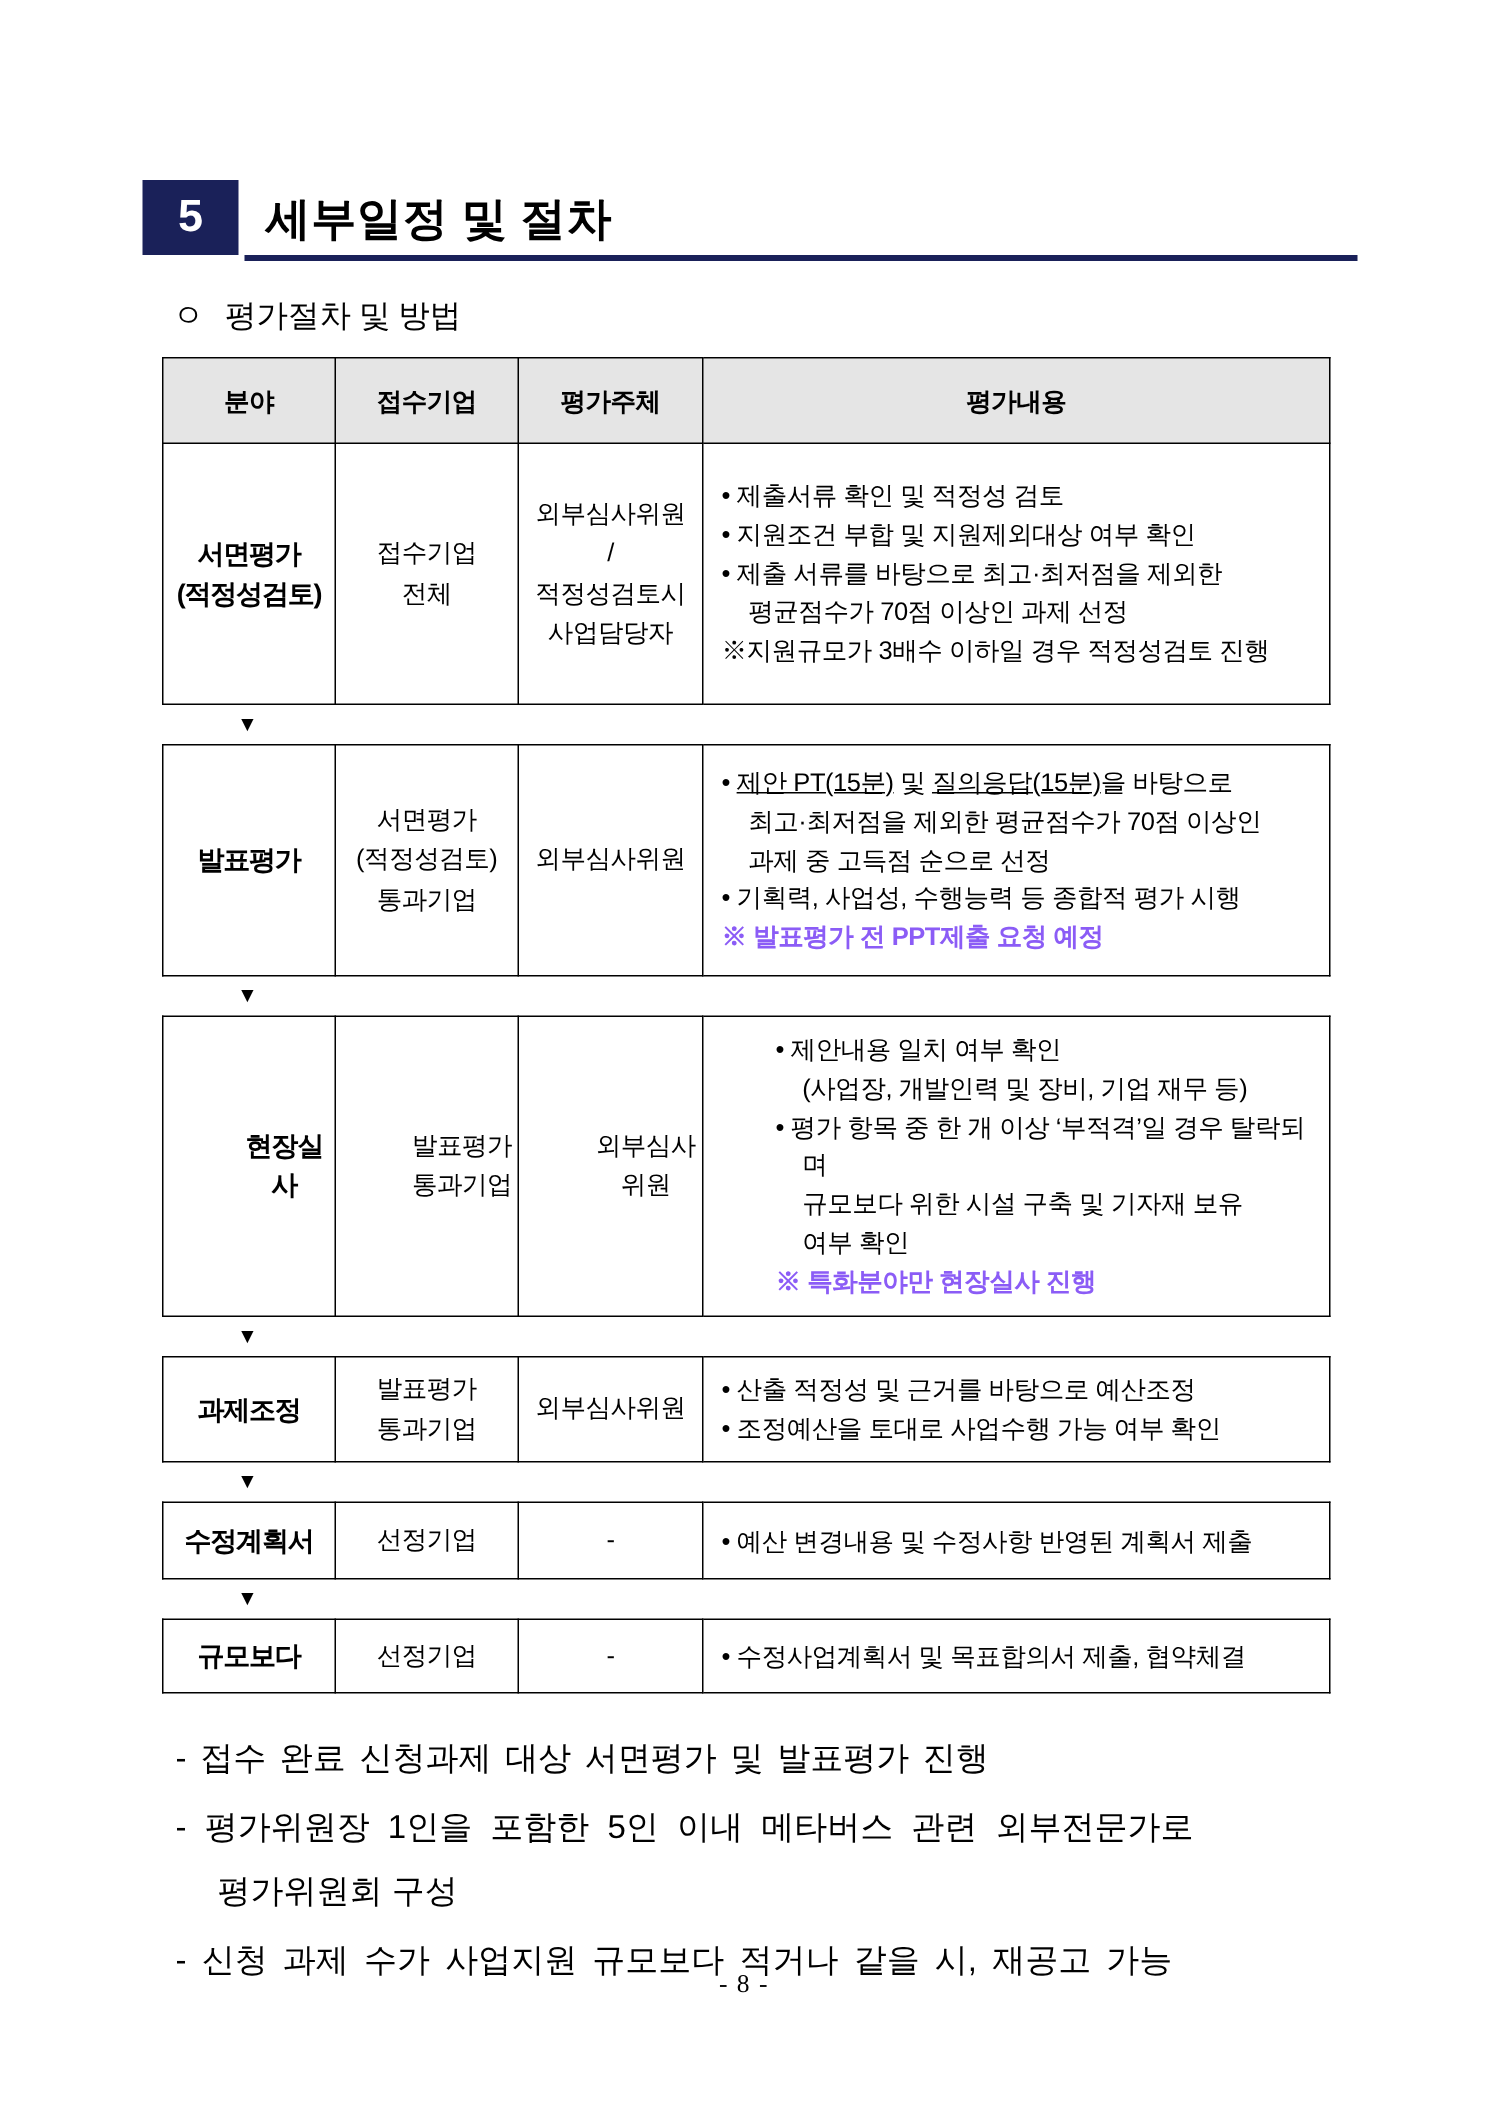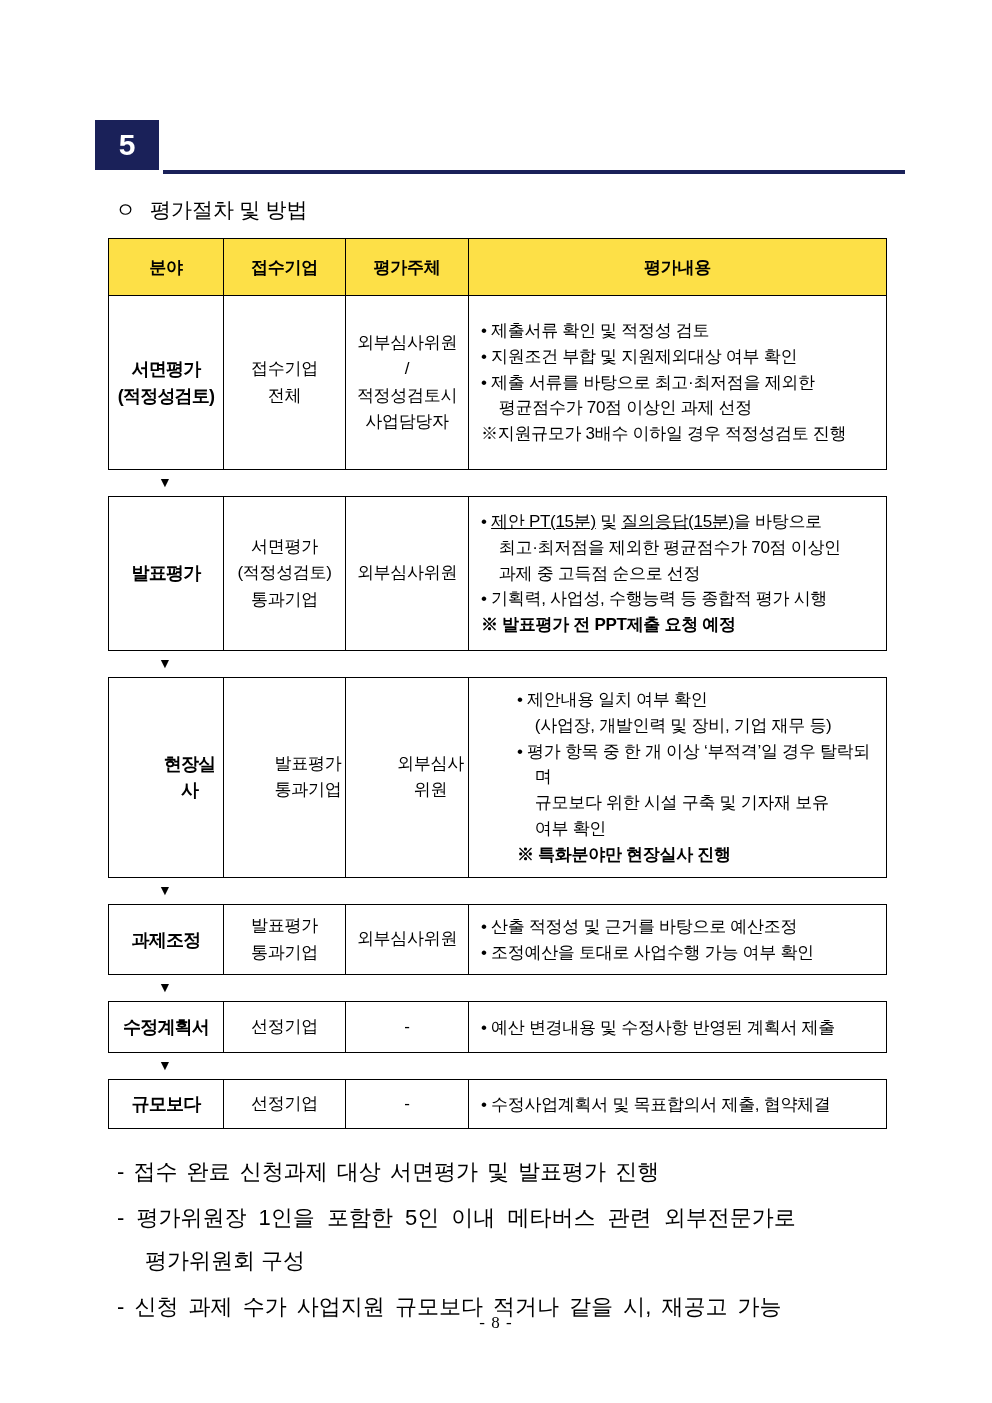--- a/index.html
+++ b/index.html
@@ -40,32 +40,32 @@
 
   
   .table-stack { margin-left:13px; width:778px; }
   table.stage {
     border-collapse:collapse; table-layout:fixed;
     width:778px; font-size:17px; letter-spacing:-0.3px;
   }
   table.stage th, table.stage td { border:1.5px solid #000; box-sizing:border-box; }
   col.w1 { width:115px; } col.w2 { width:122px; } col.w3 { width:123px; } col.w4 { width:418px; }
   th.hd {
-    background:#fde047; font-weight:bold; font-size:17px;
+    background:#e5e5e5; font-weight:bold; font-size:17px;
     height:57px; text-align:center; vertical-align:middle;
   }
   td.c-field {
     text-align:center; vertical-align:middle;
     font-weight:bold; font-size:18px; line-height:1.45; letter-spacing:-0.8px;
   }
   td.c-mid { text-align:center; vertical-align:middle; line-height:1.55; }
   td.c-content { text-align:left; vertical-align:middle; padding:9px 6px 9px 12px; line-height:1.52; }
   .li   { padding-left:1.05em; text-indent:-1.05em; }  
   .cont { padding-left:1.05em; }                        
-  .red  { color:#000000; font-weight:bold; }
+  .red  { color:#8b5cf6; font-weight:bold; }
   .bu   { font-weight:normal; text-decoration:underline; }
   .u    { text-decoration:underline; }
   tr.h-r1 td { height:174px; } tr.h-r2 td { height:154px; } tr.h-r3 td { height:177px;padding-left:48px; }
   tr.h-r4 td { height:67px; }  tr.h-r5 td { height:51px;margin-left:42px; }  tr.h-r6 td { height:49px; }
   .arrow-row { height:26px; line-height:25px; padding-left:50px; font-size:14px; color:#000; }
 
   
   .notes {
     margin:28px 0 0 22px;
     font-family:Liberation Sans, sans-serif;
@@ -84,20 +84,21 @@
   }
 </style>
 </head>
 <body>
 
 <div class="page">
   <div class="content">
 
     <div class="sec-header">
       <div class="sec-num">5</div>
+      <div class="sec-title">세부일정 및 절차</div>
       <div class="sec-rule"></div>
     </div>
 
     <div class="subsec">
       <span class="marker">ㅇ</span><span>평가절차 및 방법</span>
     </div>
 
     <div class="table-stack">
 
       <table class="stage">

